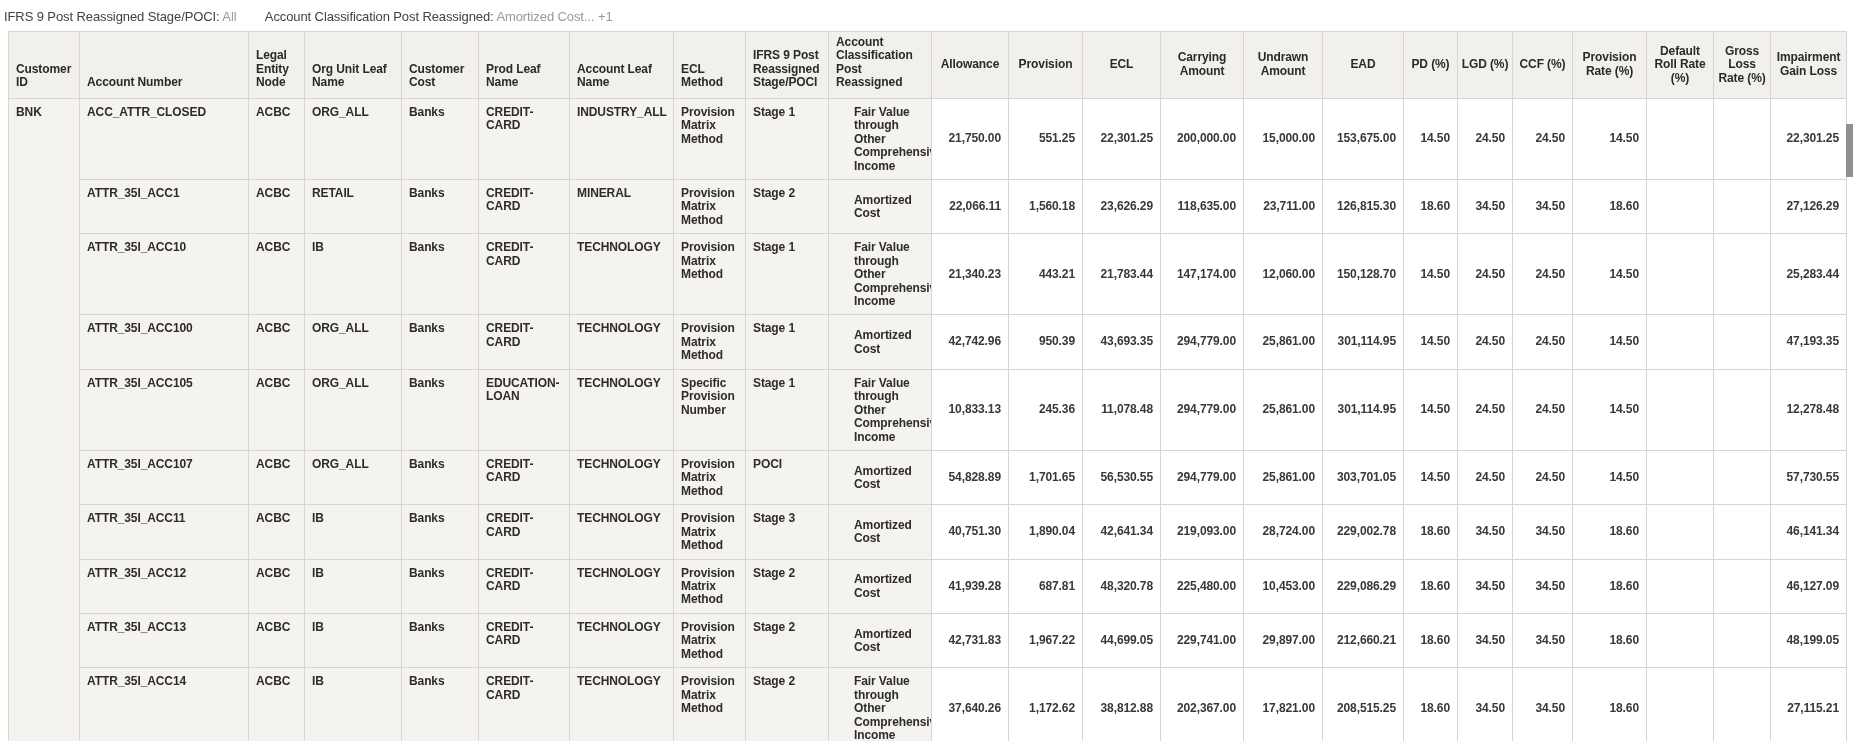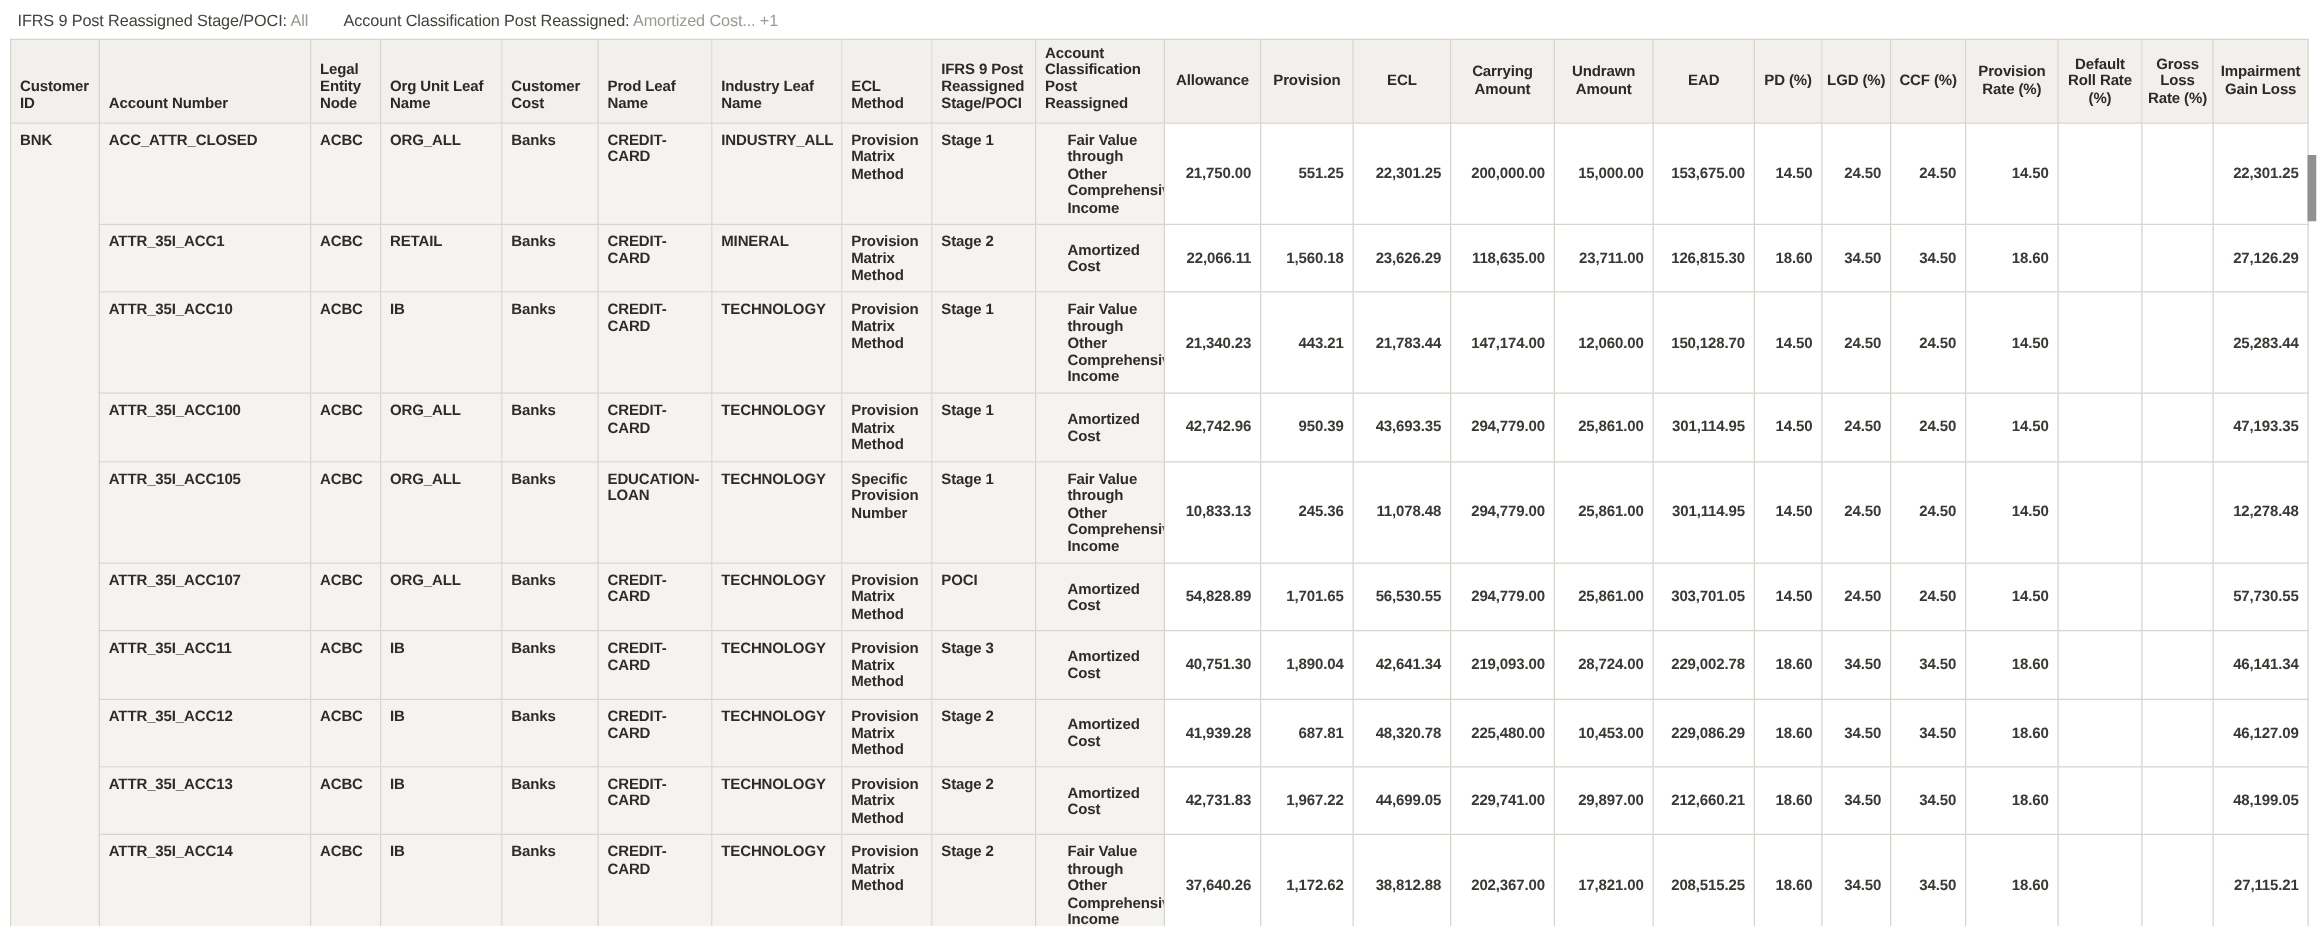--- a/index.html
+++ b/index.html
@@ -2,21 +2,21 @@
 <html><head>
 <meta charset="utf-8">
 <style>
   * { margin:0; padding:0; box-sizing:border-box; }
   html,body { width:1854px; height:741px; overflow:hidden; background:#ffffff;
     font-family:"Liberation Sans","DejaVu Sans",sans-serif; }
   .page { position:relative; width:1854px; height:741px; }
 
   .report-title { margin:9px 0 0 9px; font-size:14px; font-weight:bold; color:#c74634; letter-spacing:-0.1px; }
 
-  .filter-bar { margin:9px 0 0 14px; font-size:13px; letter-spacing:-0.1px; white-space:nowrap; }
+  .filter-bar { margin:9px 0 0 4px; font-size:13px; letter-spacing:-0.1px; white-space:nowrap; }
   .f-label { color:#45413b; }
   .f-value { color:#9d9890; }
   .f-gap { display:inline-block; width:22px; }
 
   .table-wrap { margin:7px 0 0 8px; }
   table.report { border-collapse:collapse; table-layout:fixed; width:1838px;
     font-size:12px; letter-spacing:-0.1px; line-height:1.12; }
   th, td { border:1px solid #d8d4ce; overflow:hidden; }
 
   thead tr { height:62px; }
@@ -75,21 +75,21 @@
           <col style="width: 76px;">
         </colgroup>
       <thead>
         <tr id="header-row">
             <th class="h-text">Customer ID</th>
             <th class="h-text">Account Number</th>
             <th class="h-text">Legal Entity Node</th>
             <th class="h-text">Org Unit Leaf Name</th>
             <th class="h-text">Customer Cost</th>
             <th class="h-text">Prod Leaf Name</th>
-            <th class="h-text">Industry Leaf Name</th>
+            <th class="h-text">Account Leaf Name</th>
             <th class="h-text">ECL Method</th>
             <th class="h-text">IFRS 9 Post Reassigned Stage/POCI</th>
             <th class="h-text">Account Classification Post Reassigned</th>
             <th class="h-num">Allowance</th>
             <th class="h-num">Provision</th>
             <th class="h-num">ECL</th>
             <th class="h-num">Carrying Amount</th>
             <th class="h-num">Undrawn Amount</th>
             <th class="h-num">EAD</th>
             <th class="h-num">PD (%)</th>

